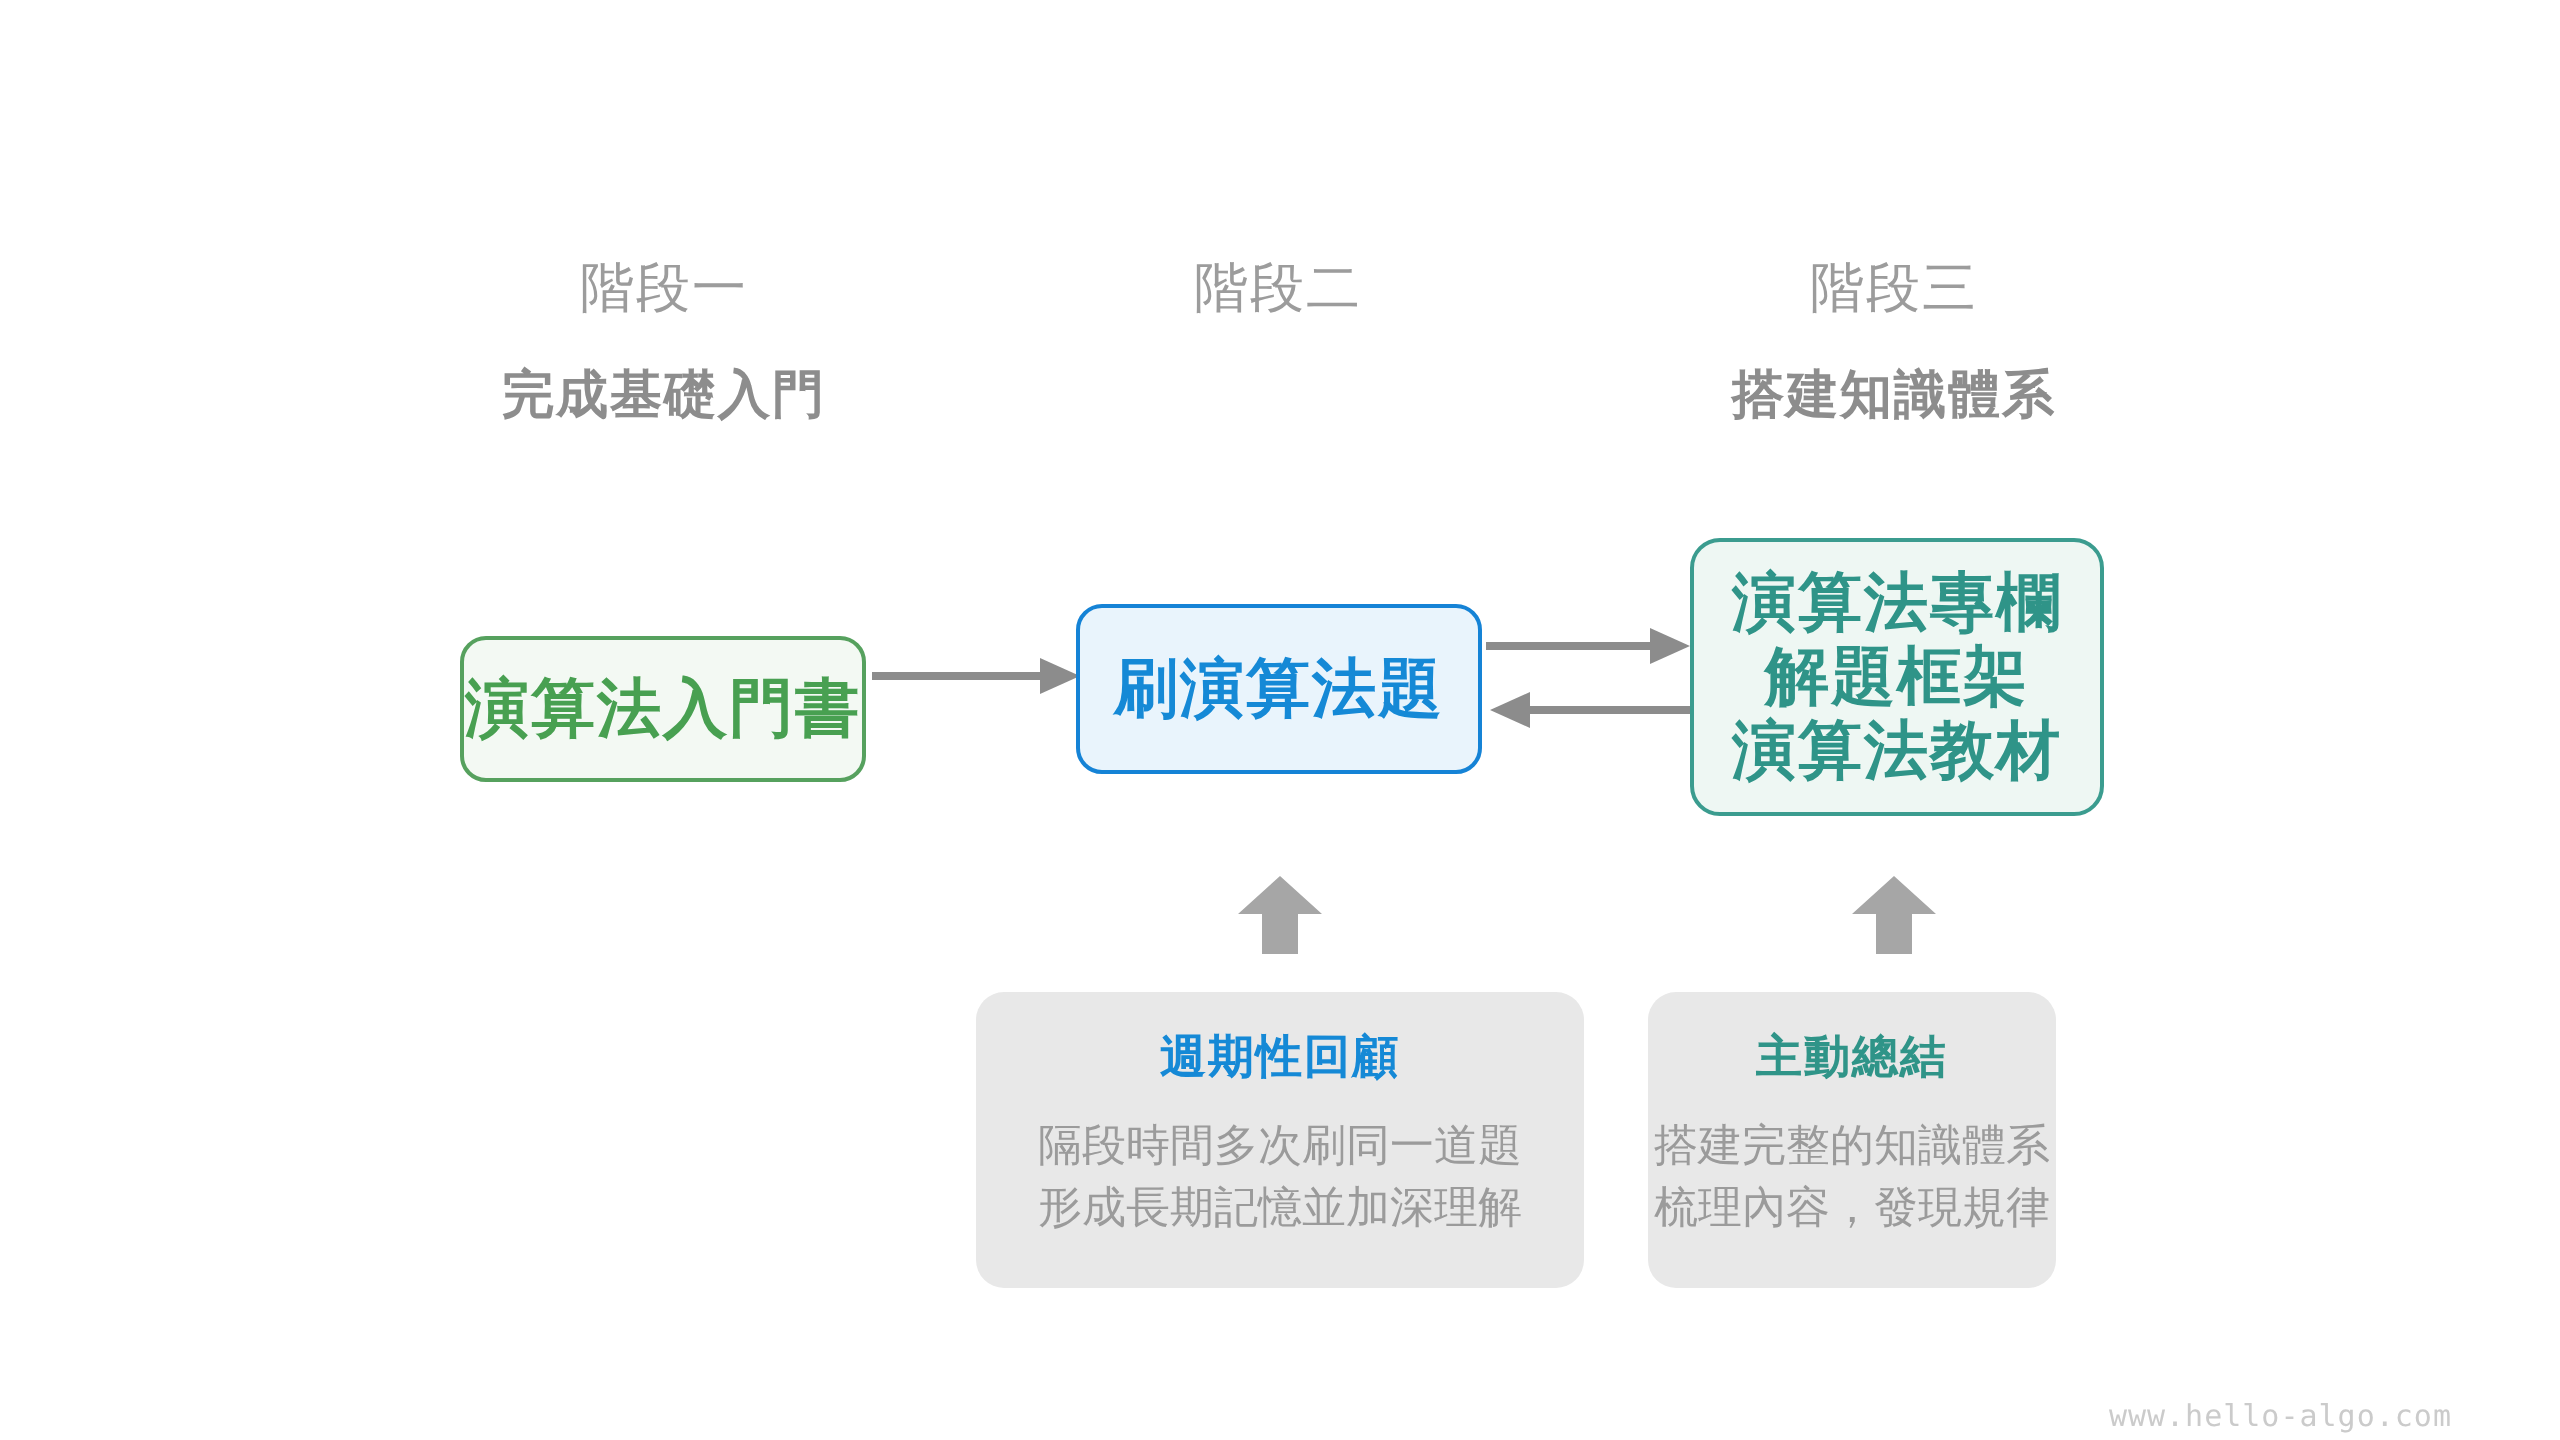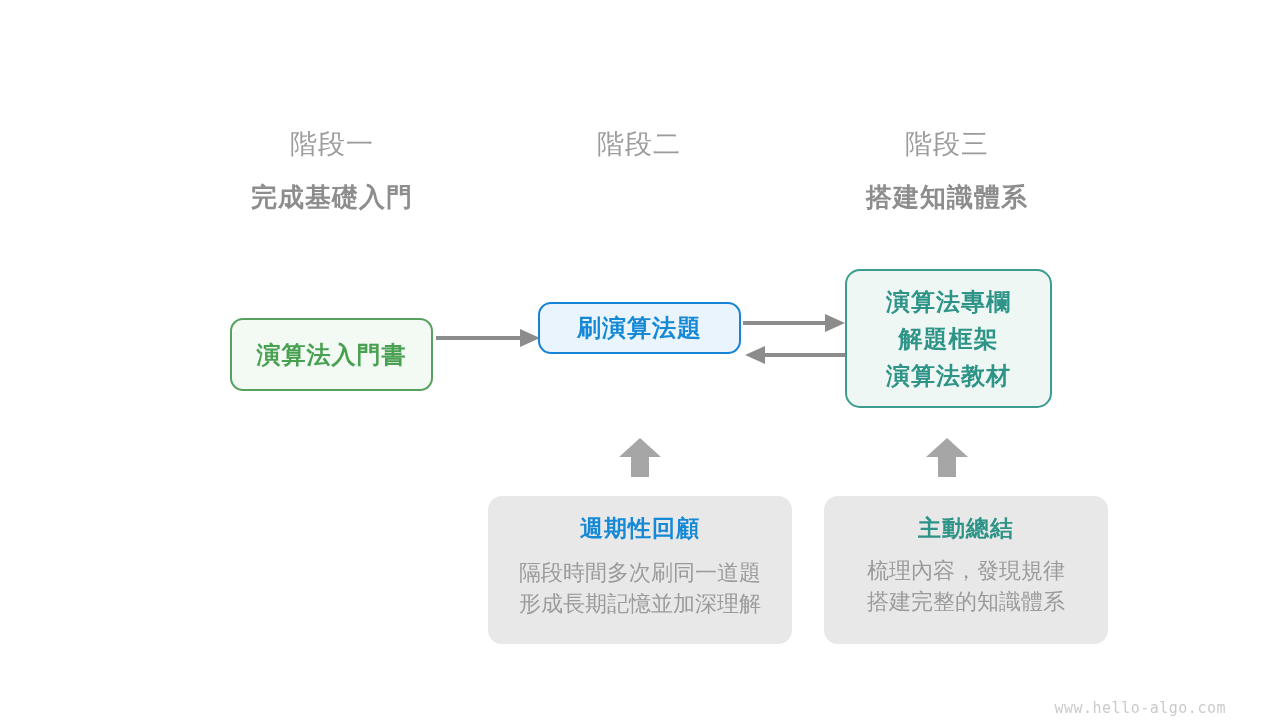--- a/index.html
+++ b/index.html
@@ -40,32 +40,32 @@
   
   .node {
     position: absolute;
     box-sizing: border-box;
     border-radius: 13px;
     display: flex;
     flex-direction: column;
     align-items: center;
     justify-content: center;
     font-weight: bold;
-    font-size: 24px;
+    font-size: 32px;
     letter-spacing: 1px;
     text-align: center;
   }
   .node.green {
     left: 230px; top: 318px; width: 203px; height: 73px;
     border: 2.5px solid var(--green-border, #56a15e);
     background: var(--green-bg, #f3f9f3);
     color: var(--green-text, #48a051);
   }
   .node.blue {
-    left: 538px; top: 302px; width: 203px; height: 52px;
+    left: 538px; top: 302px; width: 203px; height: 85px;
     border: 2.5px solid var(--blue-border, #1583d6);
     background: var(--blue-bg, #e9f4fc);
     color: var(--blue-text, #1589d6);
   }
   .node.teal {
     left: 845px; top: 269px; width: 207px; height: 139px;
     border: 2.5px solid var(--teal-border, #3b9c8f);
     background: var(--teal-bg, #eef7f3);
     color: var(--teal-text, #2f9488);
     border-radius: 15px;
@@ -77,21 +77,21 @@
     position: absolute;
     top: 496px;
     height: 148px;
     box-sizing: border-box;
     background: var(--gray-bg, #e8e8e8);
     border-radius: 14px;
     text-align: center;
     padding-top: 17px;
   }
   .callout.left  { left: 488px; width: 304px; }
-  .callout.right { left: 824px; width: 284px; font-family: Liberation Mono, monospace; }
+  .callout.right { left: 824px; width: 204px; }
   .callout-title {
     font-size: 23px;
     font-weight: bold;
     letter-spacing: 1px;
   }
   .callout.left  .callout-title { color: var(--blue-text, #1589d6); }
   .callout.right .callout-title { color: var(--teal-text, #2f9488); }
   .callout-body {
     margin-top: 13px;
     font-size: 22px;
@@ -177,20 +177,20 @@
   <div class="callout left">
     <div class="callout-title">週期性回顧</div>
     <div class="callout-body">
       <div>隔段時間多次刷同一道題</div>
       <div>形成長期記憶並加深理解</div>
     </div>
   </div>
   <div class="callout right">
     <div class="callout-title">主動總結</div>
     <div class="callout-body">
+      <div>搭建完整的知識體系</div>
       <div>梳理內容，發現規律</div>
-      <div>搭建完整的知識體系</div>
     </div>
   </div>
 
   <div class="watermark">www.hello-algo.com</div>
 
 </div>
 
 </body></html>

